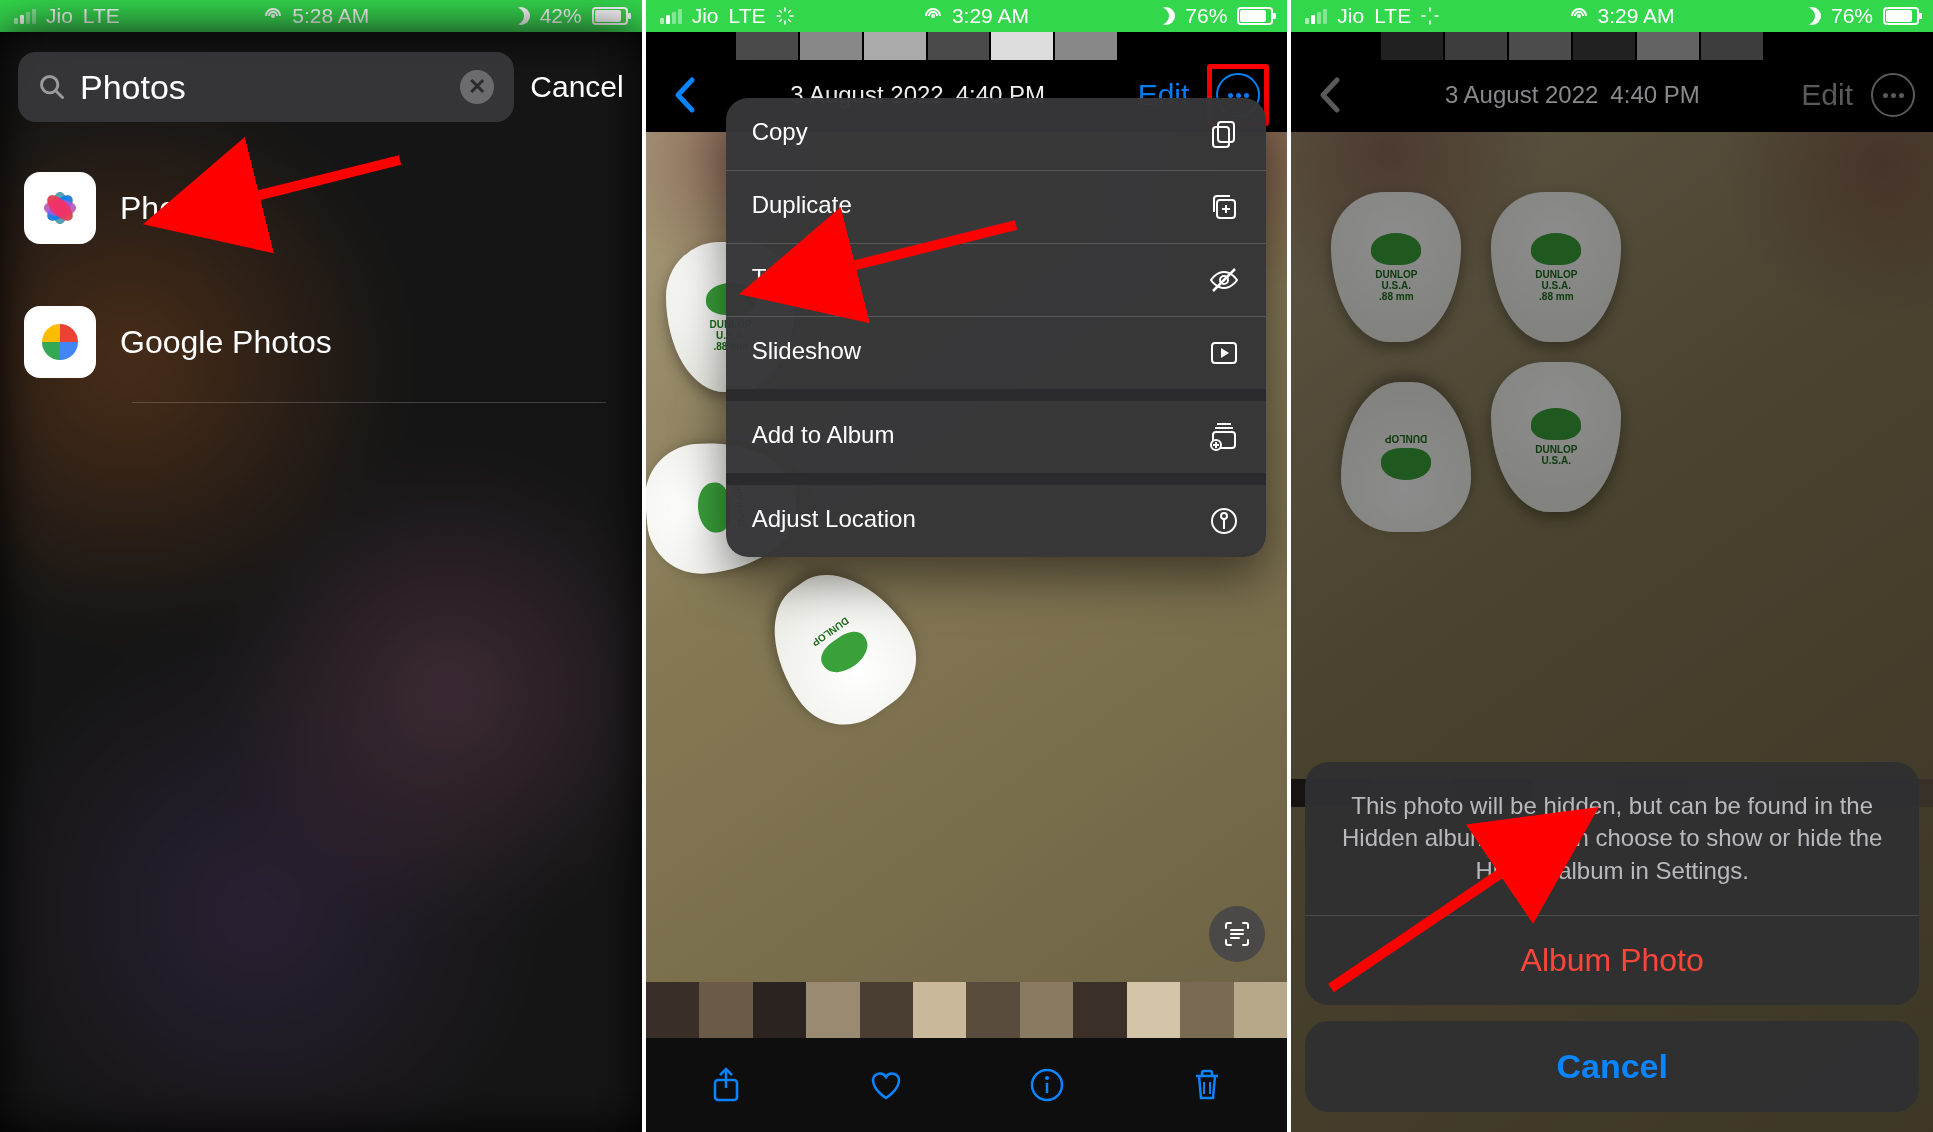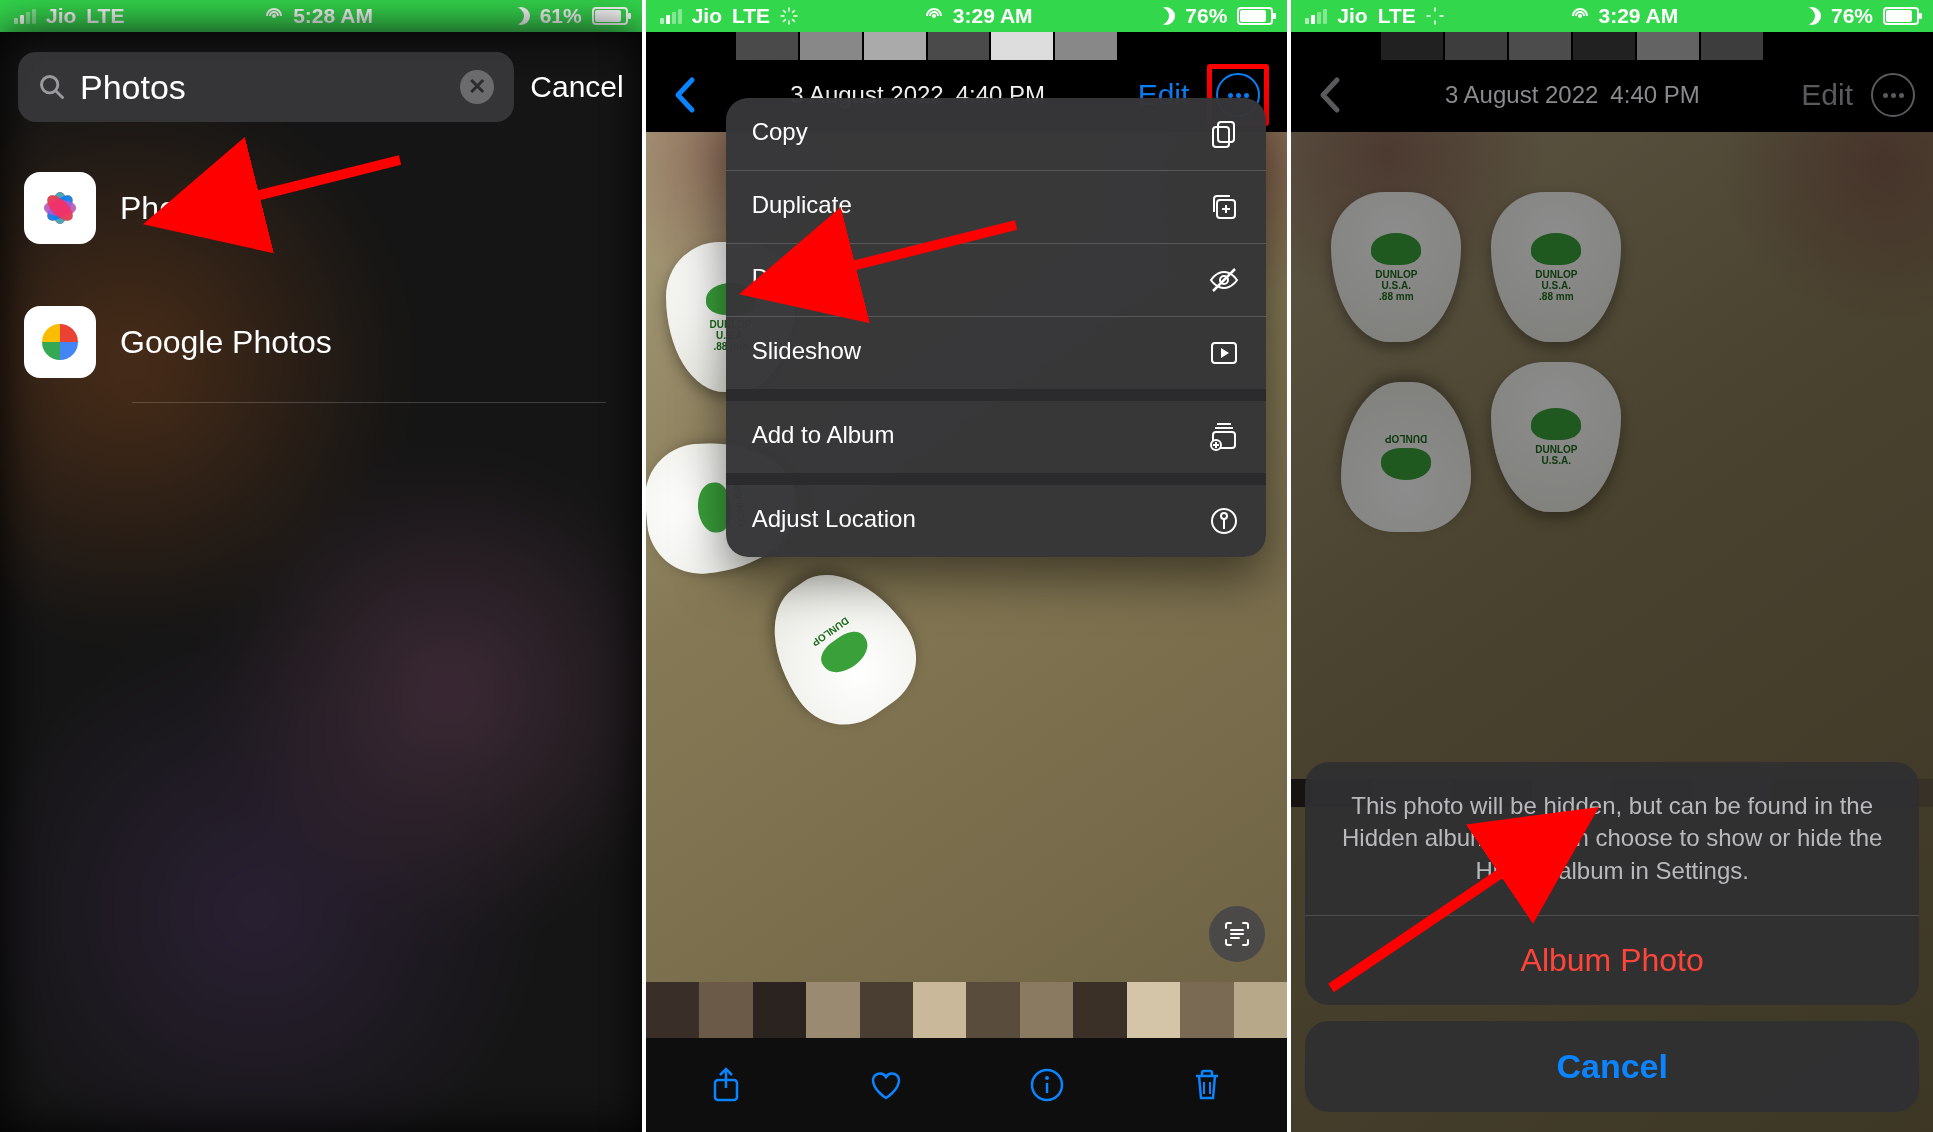--- a/index.html
+++ b/index.html
@@ -22,21 +22,21 @@
   
   .status-bar {
     height: 32px;
     background: #32d74b;
     display: flex;
     align-items: center;
     justify-content: space-between;
     padding: 0 14px;
     color: #fff;
     font-size: 21px;
-    font-weight: 700;
+    font-weight: 400;
   }
   .status-left, .status-right { display: flex; align-items: center; gap: 10px; }
   .signal-bars { display: flex; align-items: flex-end; gap: 2px; }
   .signal-bars span { width: 4px; background: rgba(255,255,255,.6); display:block; border-radius:1px; }
   .signal-bars span:nth-child(1){height:6px;}
   .signal-bars span:nth-child(2){height:9px; background:#fff;}
   .signal-bars span:nth-child(3){height:12px; background:rgba(255,255,255,.4);}
   .signal-bars span:nth-child(4){height:15px; background:rgba(255,255,255,.4);}
   .battery { width: 36px; height: 18px; border: 2px solid #fff; border-radius: 4px; position: relative; }
   .battery::after { content:""; position:absolute; right:-5px; top:4px; width:3px; height:6px; background:#fff; border-radius:1px;}
@@ -209,21 +209,21 @@
     </div>
     <div style="display:flex;align-items:center;gap:8px;">
       <svg width="22" height="18">
           <path d="M4 9a7 7 0 0114 0M7 9a4 4 0 018 0" stroke="#fff" stroke-width="2" fill="none"></path>
           <circle cx="11" cy="9" r="2" fill="#fff"></circle>
         </svg>
       <span>5:28 AM</span>
     </div>
     <div class="status-right">
       <div class="moon"></div>
-      <span>61%</span>
+      <span>42%</span>
       <div class="battery">
           <div class="fill"></div>
         </div>
     </div>
   </div>
 
   <div class="s1-bg"></div>
 
   <div class="s1-top">
     <div class="search-field">
@@ -378,21 +378,21 @@
     <div class="ctx-item">
       <span>Duplicate</span>
       <svg class="ico" viewBox="0 0 32 32">
           <rect x="9" y="9" width="18" height="18" rx="3" stroke="#fff" stroke-width="2" fill="none"></rect>
           <line x1="18" y1="14" x2="18" y2="22" stroke="#fff" stroke-width="2"></line>
           <line x1="14" y1="18" x2="22" y2="18" stroke="#fff" stroke-width="2"></line>
           <path d="M6 21V8a3 3 0 013-3h13" stroke="#fff" stroke-width="2" fill="none"></path>
         </svg>
     </div>
     <div class="ctx-item">
-      <span>Date</span>
+      <span>This</span>
       <svg class="ico" viewBox="0 0 32 32">
           <path d="M3 16s5-8 13-8 13 8 13 8-5 8-13 8S3 16 3 16z" stroke="#fff" stroke-width="2" fill="none"></path>
           <circle cx="16" cy="16" r="4" stroke="#fff" stroke-width="2" fill="none"></circle>
           <line x1="5" y1="27" x2="27" y2="5" stroke="#fff" stroke-width="2.5"></line>
         </svg>
     </div>
     <div class="ctx-item" style="border-bottom:none">
       <span>Slideshow</span>
       <svg class="ico" viewBox="0 0 32 32">
           <rect x="4" y="6" width="24" height="20" rx="3" stroke="#fff" stroke-width="2" fill="none"></rect>

